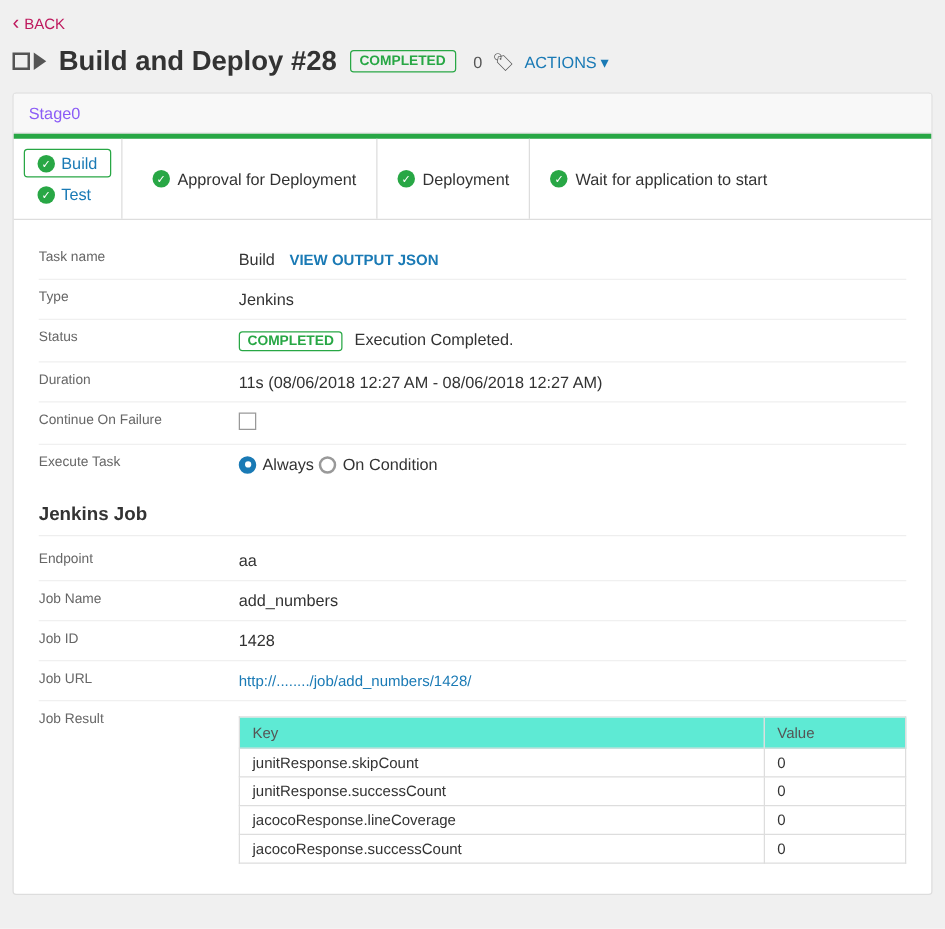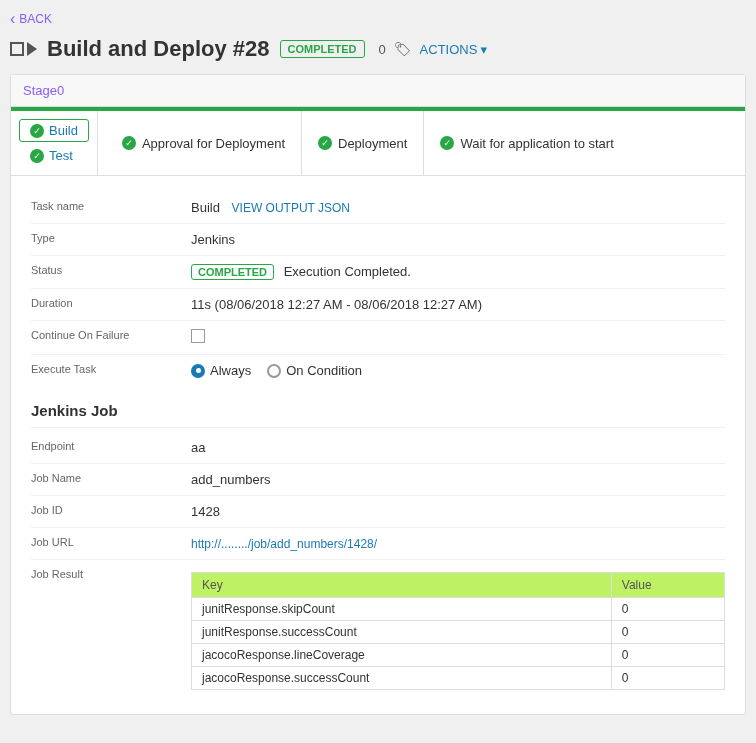--- a/index.html
+++ b/index.html
@@ -1,18 +1,18 @@
 <!DOCTYPE html>
 <html><head>
   <meta charset="utf-8">
   <style>
     * { box-sizing: border-box; margin: 0; padding: 0; }
     body { font-family: Arial, sans-serif; font-size: 13px; background: #f0f0f0; color: #333; width: 756px; min-height: 743px; }
     .page { background: #f0f0f0; padding: 10px; }
-    .back-link { color: #8b5cf6; font-size: 12px; display: flex; align-items: center; gap: 4px; margin-bottom: 8px; cursor: pointer; }
+    .back-link { color: #be185d; font-size: 12px; display: flex; align-items: center; gap: 4px; margin-bottom: 8px; cursor: pointer; }
     .back-link::before { content: '‹'; font-size: 16px; }
     .header { display: flex; align-items: center; gap: 10px; margin-bottom: 12px; }
     .header-icon { display: flex; align-items: center; gap: 3px; }
     .header-icon .square { width: 14px; height: 14px; border: 2px solid #555; }
     .header-icon .arrow { width: 0; height: 0; border-top: 7px solid transparent; border-bottom: 7px solid transparent; border-left: 10px solid #555; }
     .pipeline-title { font-size: 22px; font-weight: bold; color: #333; }
     .completed-badge { border: 1.5px solid #28a745; color: #28a745; border-radius: 3px; padding: 2px 7px; font-size: 11px; font-weight: bold; }
     .header-actions { display: flex; align-items: center; gap: 8px; margin-left: 4px; }
     .tag-icon { font-size: 14px; color: #555; }
     .actions-btn { color: #1a7ab5; font-size: 13px; cursor: pointer; display: flex; align-items: center; gap: 3px; }
@@ -27,32 +27,32 @@
     .tab-item .check-circle { width: 14px; height: 14px; border-radius: 50%; background: #28a745; display: flex; align-items: center; justify-content: center; color: white; font-size: 9px; flex-shrink: 0; }
     .pipeline-steps { display: flex; align-items: center; flex: 1; padding: 0 8px; }
     .step { display: flex; align-items: center; gap: 6px; padding: 0 16px; border-right: 1px solid #ddd; font-size: 13px; color: #333; height: 100%; }
     .step:last-child { border-right: none; }
     .step .check-circle { width: 14px; height: 14px; border-radius: 50%; background: #28a745; display: flex; align-items: center; justify-content: center; color: white; font-size: 9px; flex-shrink: 0; }
     .detail-section { padding: 16px 20px; }
     .detail-row { display: flex; align-items: flex-start; padding: 8px 0; border-bottom: 1px solid #f0f0f0; }
     .detail-row:last-child { border-bottom: none; }
     .detail-label { width: 160px; color: #666; font-size: 11px; flex-shrink: 0; }
     .detail-value { flex: 1; font-size: 13px; color: #333; }
-    .view-output-link { color: #1a7ab5; font-size: 12px; margin-left: 8px; cursor: pointer; font-weight: normal; }
+    .view-output-link { color: #1a7ab5; font-size: 12px; margin-left: 8px; cursor: pointer; font-weight: bold; }
     .status-badge { border: 1.5px solid #28a745; color: #28a745; border-radius: 3px; padding: 1px 6px; font-size: 11px; font-weight: bold; display: inline-block; margin-right: 6px; }
     .checkbox { width: 14px; height: 14px; border: 1px solid #999; display: inline-block; }
-    .radio-group { display: flex; gap: 16px; align-items: center; }
+    .radio-group { display: flex; gap: 4px; align-items: center; }
     .radio-option { display: flex; align-items: center; gap: 5px; }
     .radio-filled { width: 14px; height: 14px; border-radius: 50%; border: 2px solid #1a7ab5; background: #1a7ab5; display: inline-flex; align-items: center; justify-content: center; }
     .radio-filled::after { content: ''; width: 5px; height: 5px; border-radius: 50%; background: white; }
     .radio-empty { width: 14px; height: 14px; border-radius: 50%; border: 2px solid #999; display: inline-block; }
     .jenkins-section { padding: 0 20px 16px 20px; }
     .jenkins-title { font-size: 15px; font-weight: bold; margin-bottom: 8px; }
     .job-result-table { width: 100%; border-collapse: collapse; margin-top: 4px; font-size: 12px; }
-    .job-result-table th { background: #bef264; border: 1px solid #ddd; padding: 5px 10px; text-align: left; font-weight: normal; color: #555; }
+    .job-result-table th { background: #5eead4; border: 1px solid #ddd; padding: 5px 10px; text-align: left; font-weight: normal; color: #555; }
     .job-result-table td { border: 1px solid #ddd; padding: 4px 10px; color: #333; }
     .url-link { color: #1a7ab5; font-size: 12px; word-break: break-all; cursor: pointer; }
     .divider { border-top: 1px solid #eee; margin: 4px 0; }
   </style>
 </head>
 <body>
 
 <div class="page">
 
   <div class="back-link">BACK</div>

